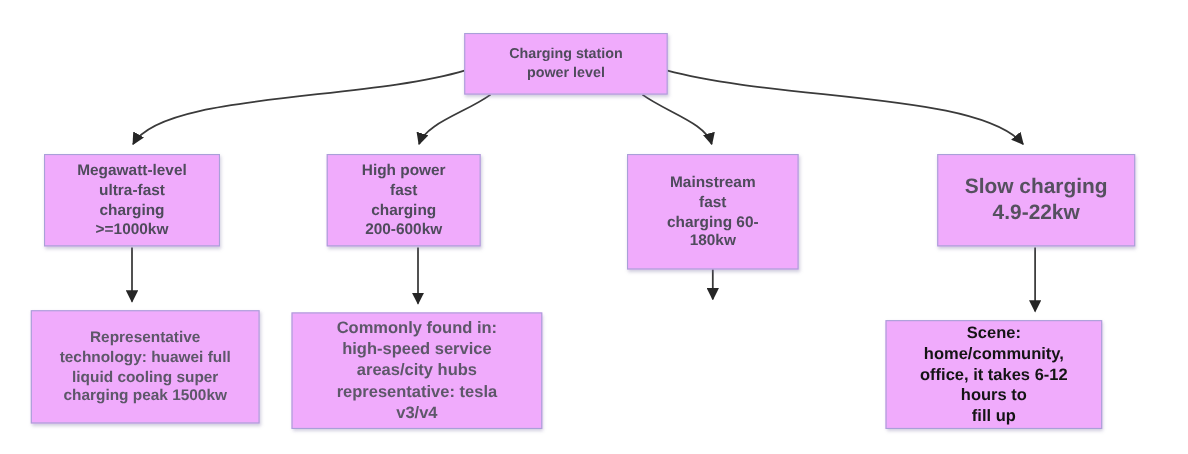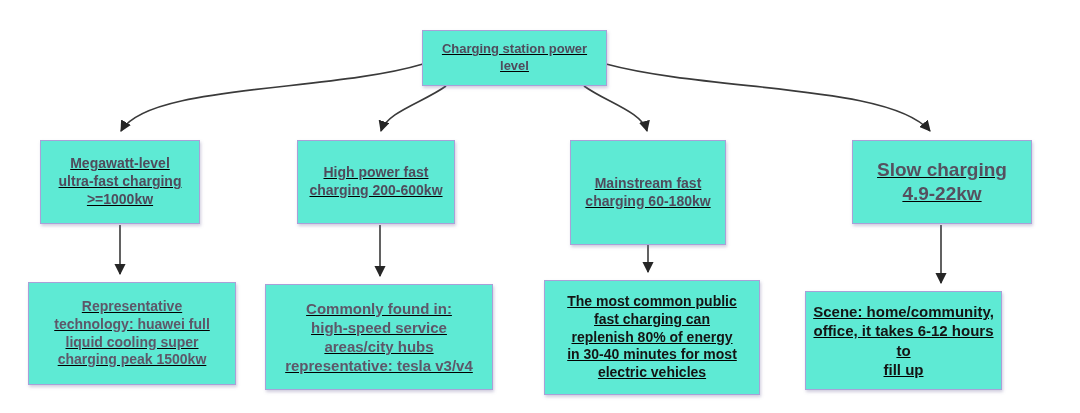--- a/index.html
+++ b/index.html
@@ -19,41 +19,40 @@
     position: absolute;
     top: 0;
     left: 0;
     width: 1080px;
     height: 413px;
     pointer-events: none;
   }
   .node {
     position: absolute;
     box-sizing: border-box;
-    background: #5eead4;
+    background: #f0abfc;
     border: 1px solid #a9a0d8;
     box-shadow: 1px 2px 3px rgba(120, 112, 160, 0.35);
     display: flex;
     align-items: center;
     justify-content: center;
     text-align: center;
-    padding: 4px 6px;
-    text-decoration: underline;
+    padding: 4px 24px;
   }
   .node .label {
     white-space: pre-line;
     font-weight: 700;
     line-height: 1.28;
   }
   
   .n-root   { left: 422px; top: 30px;  width: 185px; height: 56px; }
   .n-root .label { font-size: 13px; color: #4f4b5c; }
   
   .n-l2-1   { left: 40px;  top: 140px; width: 160px; height: 84px; }
-  .n-l2-2   { left: 297px; top: 140px; width: 158px; height: 84px; }
+  .n-l2-2   { left: 297px; top: 140px; width: 140px; height: 84px; }
   .n-l2-3   { left: 570px; top: 140px; width: 156px; height: 105px; }
   .n-l2-4   { left: 852px; top: 140px; width: 180px; height: 84px; }
   .n-l2-1 .label, .n-l2-2 .label, .n-l2-3 .label { font-size: 14px; color: #4f4b5c; }
   .n-l2-4 .label { font-size: 19px; color: #55505f; }
   
   .n-l3-1   { left: 28px;  top: 282px; width: 208px; height: 103px; }
   .n-l3-2   { left: 265px; top: 284px; width: 228px; height: 106px; }
   .n-l3-3   { left: 544px; top: 280px; width: 216px; height: 115px; }
   .n-l3-4   { left: 805px; top: 291px; width: 197px; height: 99px; }
   .n-l3-1 .label { font-size: 14px; color: #5d5769; }
@@ -111,26 +110,19 @@
 technology: huawei full
 liquid cooling super
 charging peak 1500kw</span>
   </div>
   <div class="node n-l3-2">
     <span class="label">Commonly found in:
 high-speed service
 areas/city hubs
 representative: tesla v3/v4</span>
   </div>
-  <div class="node n-l3-3">
-    <span class="label">The most common public
-fast charging can
-replenish 80% of energy
-in 30-40 minutes for most
-electric vehicles</span>
-  </div>
   <div class="node n-l3-4">
     <span class="label">Scene: home/community,
 office, it takes 6-12 hours to
 fill up</span>
   </div>
 
 </div>
 
 </body></html>

